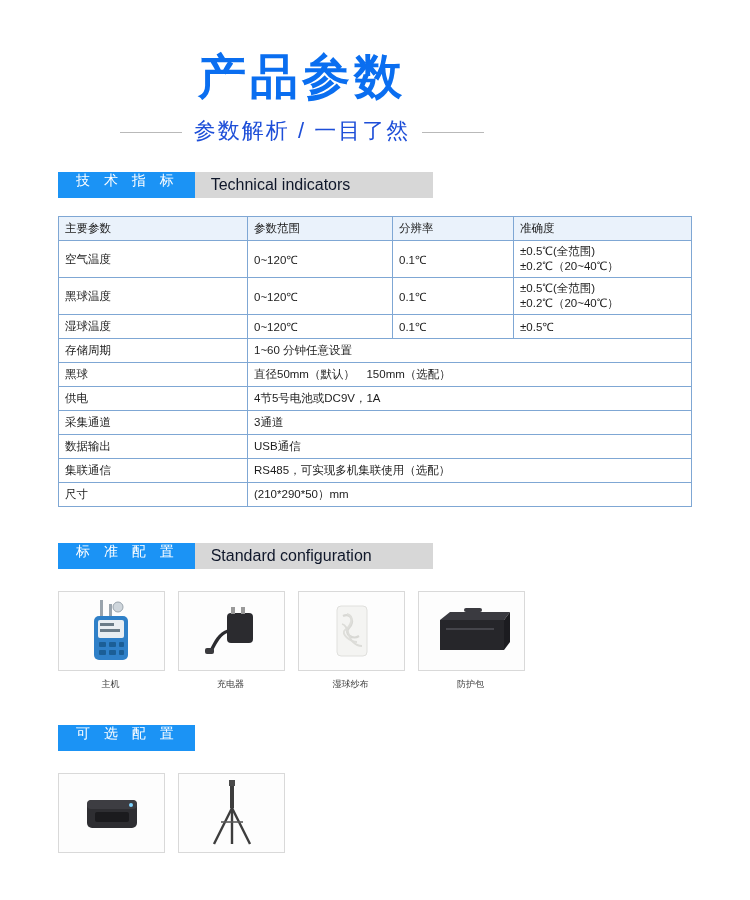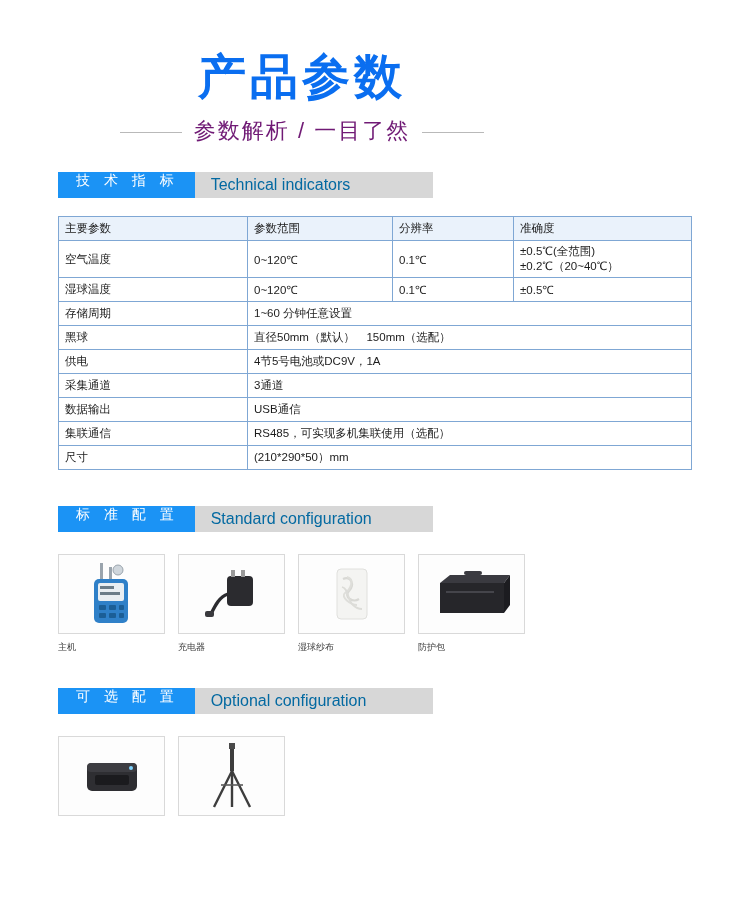--- a/index.html
+++ b/index.html
@@ -43,21 +43,21 @@
   .sub-rule {
     height: 1px;
     width: 62px;
     background: #b9b9b9;
     margin: 0 12px;
     position: relative;
     top: 1px;
   }
   .subtitle {
     font-size: 22px;
-    color: #701a75;
+    color: #1d4ed8;
     letter-spacing: 2px;
     white-space: nowrap;
   }
 
   
   .section-head {
     display: flex;
     align-items: stretch;
     margin-left: 58px;
     height: 26px;
@@ -68,21 +68,21 @@
     color: #ffffff;
     font-size: 14px;
     letter-spacing: 5px;
     padding: 0 16px 9px 18px;
     display: flex;
     align-items: center;
     font-weight: normal;
   }
   .sh-en {
     background: #d7d7d7;
-    color: #0369a1;
+    color: #0f172a;
     font-size: 16px;
     padding: 0 14px 0 16px;
     display: flex;
     align-items: center;
     flex: 1;
   }
 
   
   .table-wrap {
     margin: 18px 0 0 58px;
@@ -111,20 +111,21 @@
 
   
   .grid {
     margin-left: 58px;
     margin-top: 22px;
     display: flex;
     gap: 15px;
   }
   .cell {
     width: 105px;
+    text-align: center;
   }
   .thumb {
     width: 105px;
     height: 78px;
     border: 1px solid #d9d9d9;
     background: #fdfdfd;
     display: flex;
     align-items: center;
     justify-content: center;
     overflow: hidden;
@@ -165,20 +166,26 @@
       <tbody>
         <tr class="head">
           <td class="col1">主要参数</td>
           <td class="col2">参数范围</td>
           <td class="col3">分辨率</td>
           <td class="col4">准确度</td>
         </tr>
 
         <tr>
           <td>空气温度</td>
+          <td>0~120℃</td>
+          <td>0.1℃</td>
+          <td>±0.5℃(全范围) ±0.2℃（20~40℃）</td>
+        </tr>
+        <tr>
+          <td>黑球温度</td>
           <td>0~120℃</td>
           <td>0.1℃</td>
           <td>±0.5℃(全范围) ±0.2℃（20~40℃）</td>
         </tr>
         <tr>
           <td>湿球温度</td>
           <td>0~120℃</td>
           <td>0.1℃</td>
           <td>±0.5℃</td>
         </tr>
@@ -282,21 +289,20 @@
       </div>
       <div class="cap">防护包</div>
     </div>
 
   </div>
 
   <div class="sec-gap-2"></div>
 
   <div class="section-head">
     <div class="sh-cn">可 选 配 置</div>
-    <div class="sh-en">Optional configuration</div>
   </div>
 
   <div class="grid">
 
     <div class="cell">
       <div class="thumb">
         <svg width="66" height="46" viewBox="0 0 66 46">
           <rect x="8" y="10" width="50" height="28" rx="5" fill="#2e2e32"></rect>
           <rect x="8" y="10" width="50" height="9" rx="4" fill="#3d3d42"></rect>
           <rect x="16" y="22" width="34" height="10" rx="2" fill="#1b1b1e"></rect>

